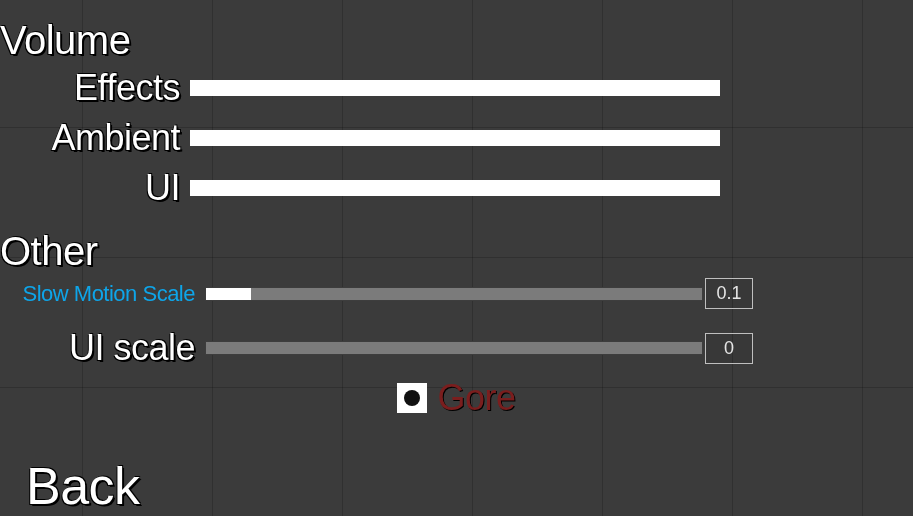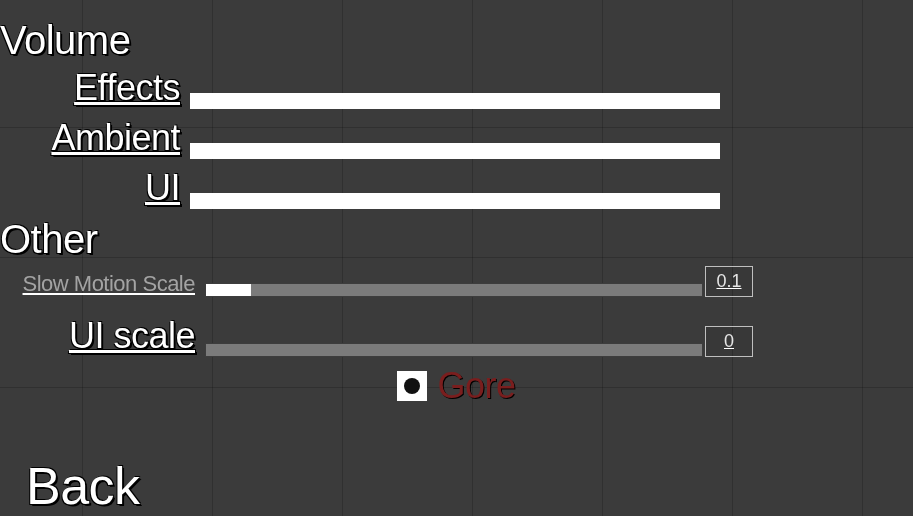--- a/index.html
+++ b/index.html
@@ -23,39 +23,38 @@
     .content { position: relative; z-index: 1; padding-top: 18px; }
     .section-title {
       text-align: left;
       font-size: 40px;
       font-weight: 500;
       color: #fff;
       text-shadow: 2px 2px 0 #000, 1px 1px 0 #000, -1px 1px 0 #000, 1px -1px 0 #000;
       margin-bottom: 4px;
       letter-spacing: -0.5px;
     }
-    .section-title.other { margin-top: 8px; margin-bottom: 2px; }
+    .section-title.other { margin-top: 20px; margin-bottom: 2px; }
     .row {
       display: flex;
-      align-items: flex-end;
+      align-items: center;
       margin: 4px 0 8px 0;
-      text-decoration: underline;
     }
     .label {
       text-align: right;
       padding-right: 10px;
       font-size: 36px;
       font-weight: 500;
       color: #fff;
       text-shadow: 2px 2px 0 #000, 1px 1px 0 #000, -1px 1px 0 #000, 1px -1px 0 #000;
       white-space: nowrap;
       letter-spacing: -0.5px;
     }
     .label.w-vol { width: 190px; }
-    .label.small { font-size: 22px; color: #a3a3a3; font-weight: 500; width: 205px; text-shadow: none; }
+    .label.small { font-size: 22px; color: #0ea5e9; font-weight: 500; width: 205px; text-shadow: none; }
     .label.w-uiscale { width: 205px; }
     .slider-track {
       position: relative;
       height: 14px;
       background: #7b7b7b;
       border: 1px solid rgba(0,0,0,0.5);
       flex: 0 0 auto;
     }
     .slider-fill {
       position: absolute; left: 0; top: 0; bottom: 0;

